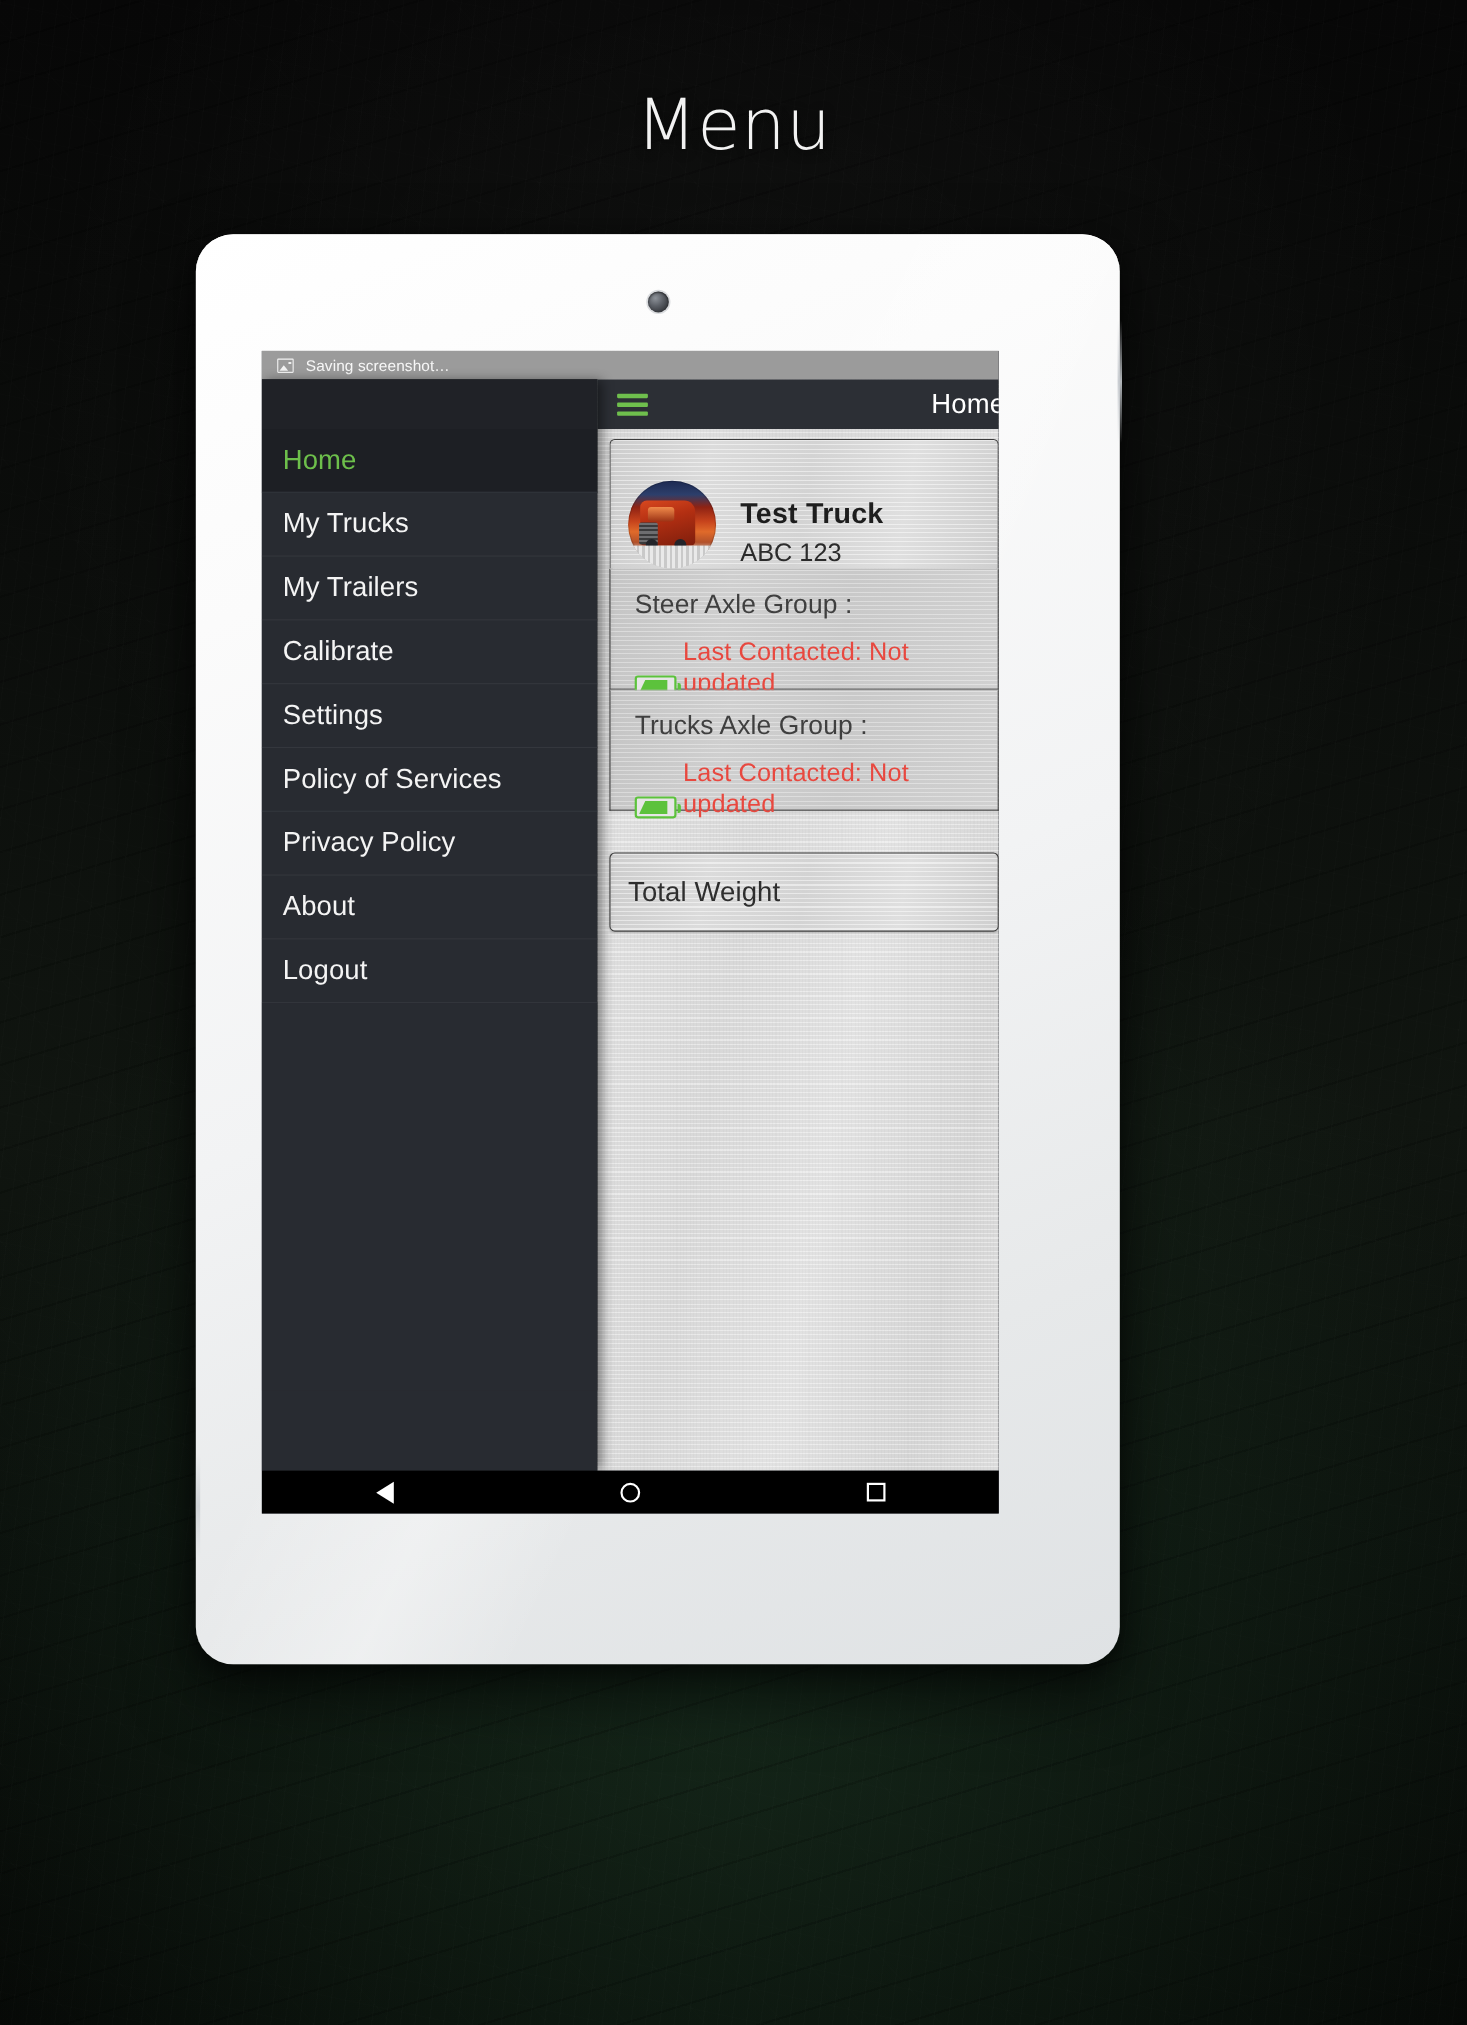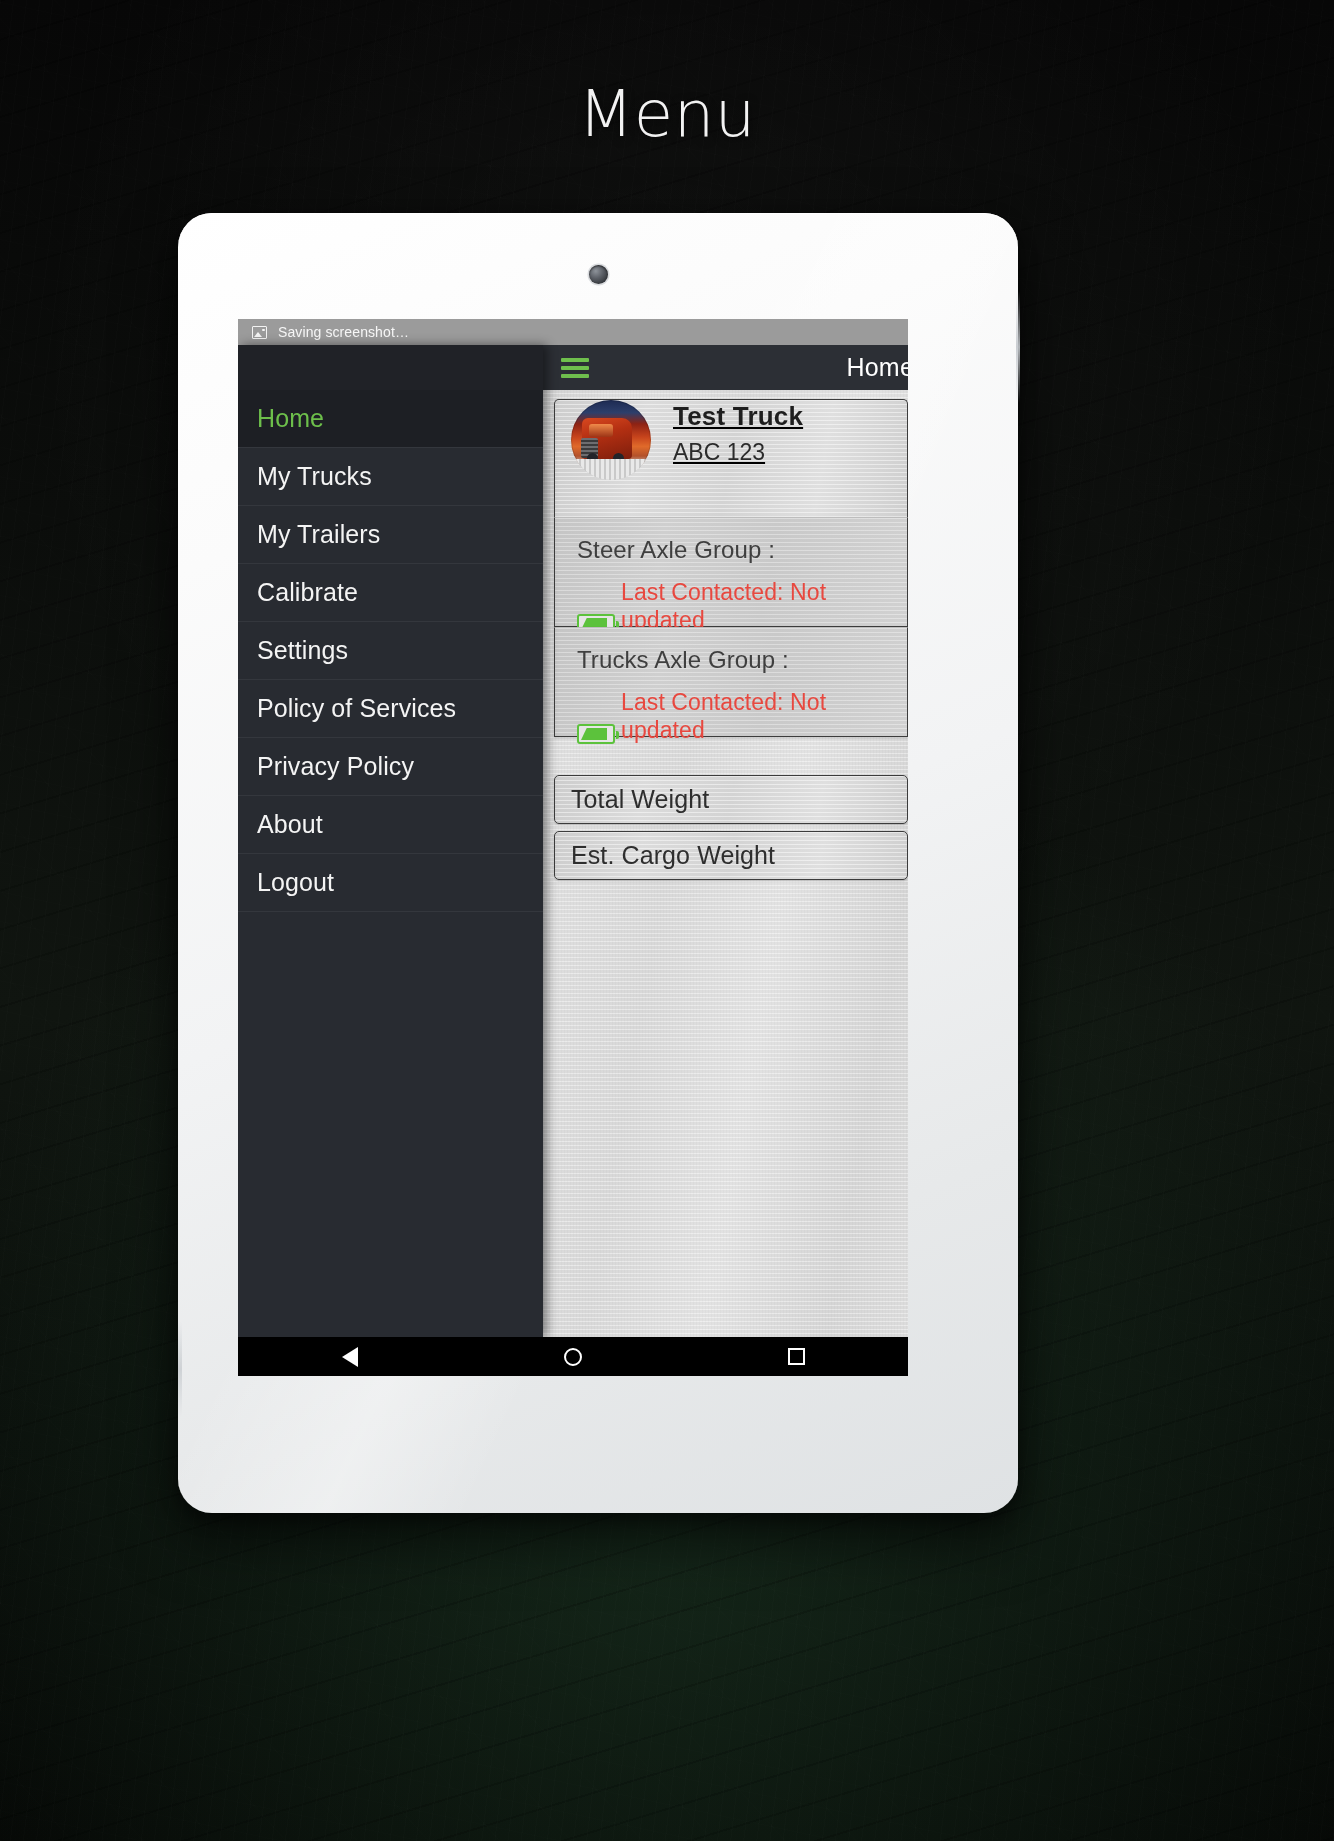--- a/index.html
+++ b/index.html
@@ -263,25 +263,24 @@
     background:
       repeating-linear-gradient(180deg, rgba(255,255,255,0.42) 0px, rgba(255,255,255,0.42) 1px, rgba(0,0,0,0.025) 1px, rgba(0,0,0,0.025) 4px),
       linear-gradient(100deg, #d2d2d2 0%, #e0e0e0 25%, #d8d8d8 50%, #e4e4e4 75%, #d4d4d4 100%);
     box-shadow: 0 1px 2px rgba(0,0,0,0.18);
   }
 
   
   #truck-card {
     height: 118px;
     display: flex;
-    align-items: flex-start;
+    align-items: flex-end;
     padding-left: 16px;
     border-bottom: none;
     border-radius: 5px 5px 0 0;
-    text-decoration: underline;
   }
   #truck-avatar {
     width: 80px;
     height: 80px;
     border-radius: 50%;
     flex: none;
     overflow: hidden;
     position: relative;
     background: linear-gradient(180deg, #1d2a52 0%, #2d3f6b 16%, #8e2213 30%, #c6431c 46%, #e06a2a 58%, #b3512a 70%, #cfcfcf 82%, #eeeeee 100%);
     box-shadow: inset 0 0 0 1px rgba(0,0,0,0.15);
@@ -402,21 +401,21 @@
     font-size: 23px;
     line-height: 28px;
     letter-spacing: 0.1px;
   }
 
   #axle-gap {
     height: 38px;
   }
 
   .weight-card {
-    height: 49px;
+    height: 72px;
     display: flex;
     align-items: center;
     padding-left: 16px;
     box-sizing: border-box;
     margin-bottom: 7px;
   }
   .weight-label {
     font-size: 25px;
     color: #2e2e2e;
     letter-spacing: 0.1px;
@@ -561,23 +560,20 @@
               <div class="axle-status-text">Last Contacted: Not updated</div>
             </div>
           </div>
 
           <div id="axle-gap"></div>
 
           <div class="card weight-card">
             <div class="weight-label">Total Weight</div>
           </div>
 
-          <div class="card weight-card">
-            <div class="weight-label">Est. Cargo Weight</div>
-          </div>
 
         </div>
       </div>
     </div>
 
     <div id="navbar">
       <div class="nav-btn">
         <div id="nav-back-icon"></div>
       </div>
       <div class="nav-btn">

